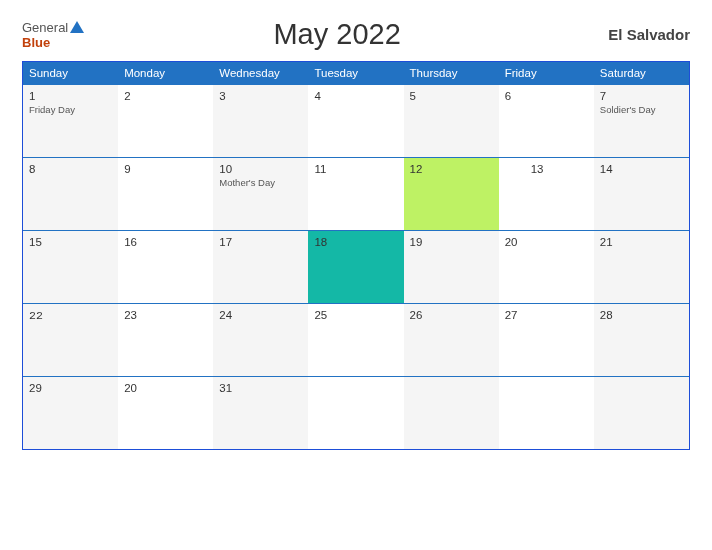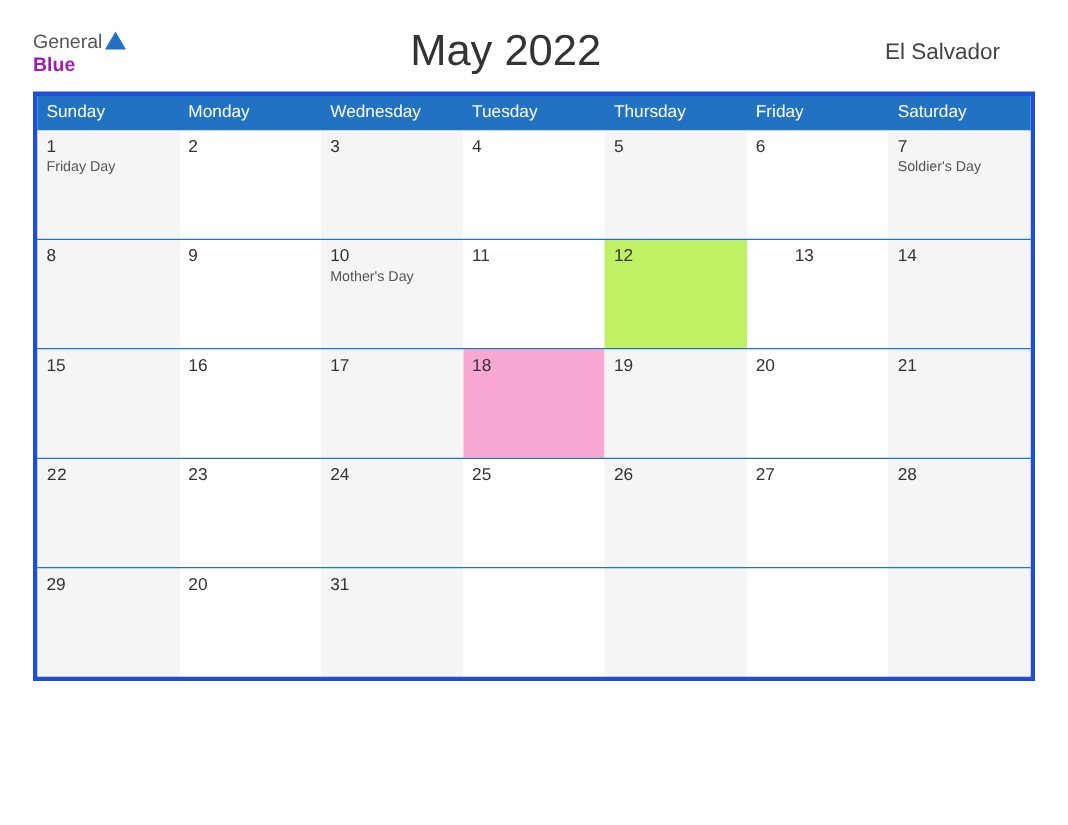--- a/index.html
+++ b/index.html
@@ -24,48 +24,50 @@
       align-items: center;
       justify-content: space-between;
       margin-bottom: 10px;
     }
     .logo {
       display: flex;
       align-items: center;
       gap: 0px;
     }
     .logo-general { color: #555; font-size: 13px; }
-    .logo-blue { color: #a21caf; font-size: 13px; font-weight: bold; }
+    .logo-blue { color: #c2410c; font-size: 13px; font-weight: bold; }
     .logo-triangle {
       width: 0;
       height: 0;
       border-left: 7px solid transparent;
       border-right: 7px solid transparent;
       border-bottom: 12px solid #2272c3;
       margin-left: 2px;
       margin-bottom: 1px;
     }
     .title {
       font-size: 29px;
       font-weight: normal;
       color: #333;
       text-align: center;
       flex: 1;
     }
     .country {
       font-size: 15px;
       color: #444;
+      text-align: right;
       min-width: 100px;
+      font-weight: bold;
     }
     
     .calendar {
       flex: 1;
       display: flex;
       flex-direction: column;
-      border: 3px solid #1d4ed8;
+      border: 1px solid #1d4ed8;
     }
     .day-headers {
       display: grid;
       grid-template-columns: repeat(7, 1fr);
       background: #2272c3;
     }
     .day-header {
       color: #fff;
       font-size: 11.5px;
       padding: 5px 6px;
@@ -193,21 +195,21 @@
         <div class="week">
           <div class="day-cell" style="background: rgb(245, 245, 245);">
             <span class="day-number">15</span>
           </div>
           <div class="day-cell" style="background: rgb(255, 255, 255);">
             <span class="day-number">16</span>
           </div>
           <div class="day-cell" style="background: rgb(245, 245, 245);">
             <span class="day-number">17</span>
           </div>
-          <div class="day-cell" style="background: #f9a8d4;">
+          <div class="day-cell" style="background: #14b8a6;">
             <span class="day-number">18</span>
           </div>
           <div class="day-cell" style="background: rgb(245, 245, 245);">
             <span class="day-number">19</span>
           </div>
           <div class="day-cell" style="background: rgb(255, 255, 255);">
             <span class="day-number">20</span>
           </div>
           <div class="day-cell" style="background: rgb(245, 245, 245);">
             <span class="day-number">21</span>

